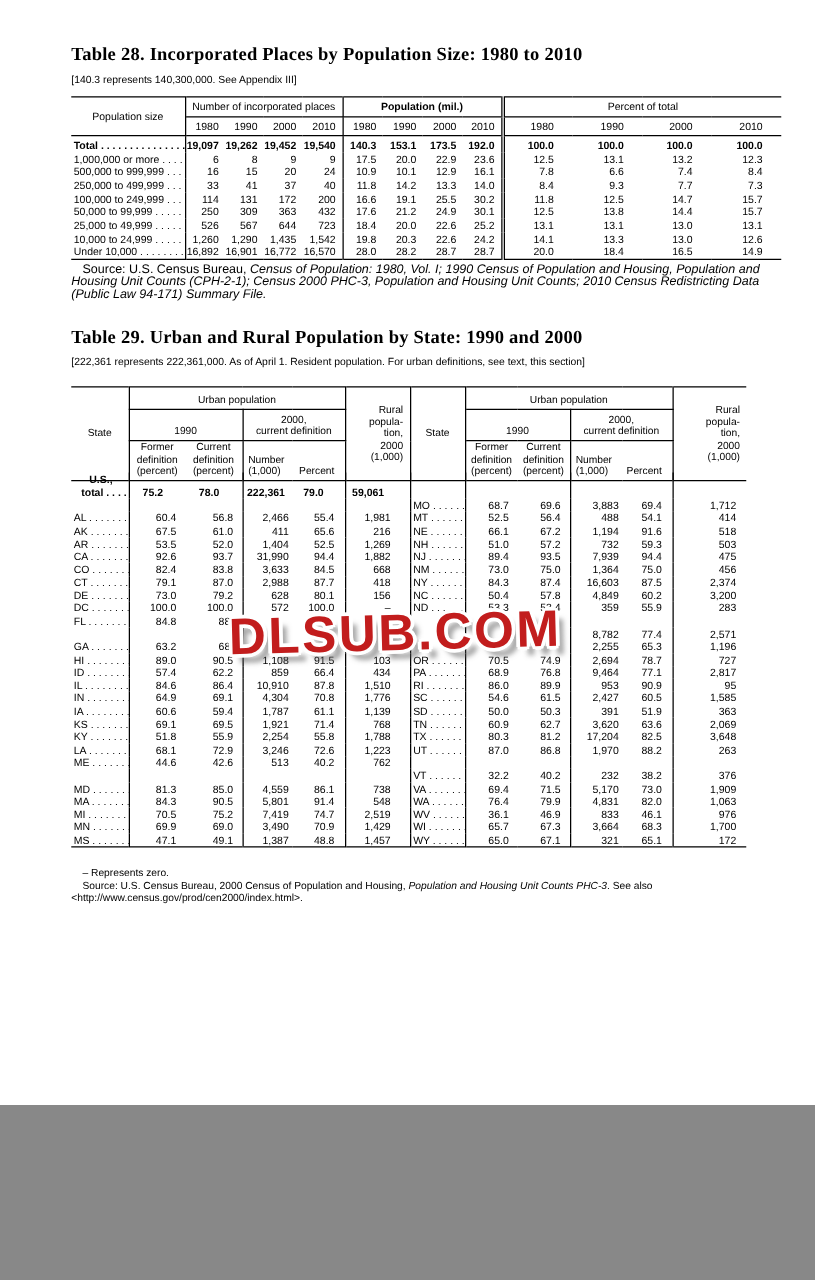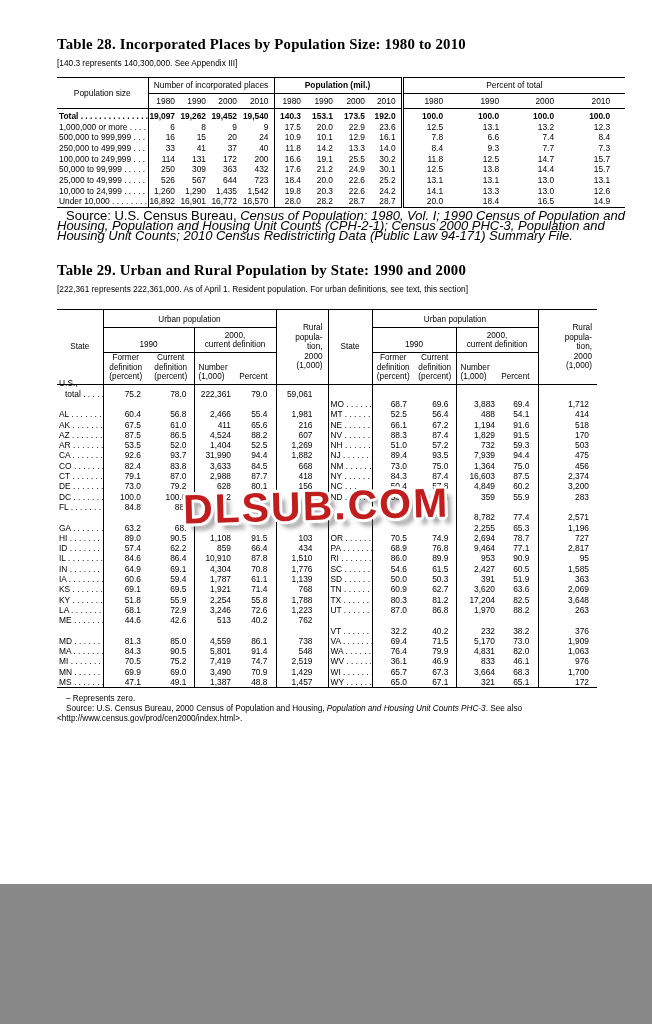--- a/index.html
+++ b/index.html
@@ -3,21 +3,21 @@
 <meta charset="utf-8">
 <style>
   html,body{margin:0;padding:0;background:#888;}
   .page{position:relative;width:652px;height:884px;background:#fff;overflow:hidden;
         font-family:"Liberation Sans",sans-serif;color:#000;}
 
   
   .ttl{position:absolute;left:57px;font-family:"Liberation Serif",serif;font-weight:bold;
        font-size:14.8px;letter-spacing:.2px;white-space:nowrap;}
   .bracket{position:absolute;left:57px;font-size:8.3px;}
-  .srcblk{position:absolute;left:57px;width:568px;font-size:13px;line-height:10.2px;text-indent:9px;}
+  .srcblk{position:absolute;left:57px;width:568px;font-size:10px;line-height:10.2px;text-indent:9px;}
 
   
   table{border-collapse:collapse;table-layout:fixed;}
   .t28{position:absolute;left:57px;top:77px;width:568px;font-size:8.4px;
        border-top:1.5px solid #000;border-bottom:1.5px solid #000;}
   .t28 td{padding:0;line-height:10.7px;height:10.7px;overflow:hidden;white-space:nowrap;}
   .t28 .plabel{text-align:center;vertical-align:middle;border-right:1px solid #000;border-bottom:1px solid #000;}
   .t28 .grp{text-align:center;height:15px;vertical-align:middle;border-bottom:1px solid #000;}
   .t28 .grp.b1{border-right:1px solid #000;}
   .t28 .grp.b2{border-right:3px double #000;font-weight:bold;}
@@ -48,21 +48,21 @@
   .t29b td{padding:0;height:10.3px;line-height:10.3px;overflow:hidden;white-space:nowrap;}
   .t29b .lb{border-right:1px solid #000;}
   .t29b .st{text-align:left;padding-left:2px;}
   .t29b .num{text-align:right;}
   .t29b .f{padding-right:7px;}
   .t29b .c{padding-right:7px;}
   .t29b .n{padding-right:3px;}
   .t29b .p{padding-right:8px;}
   .t29b .rl{padding-right:15px;}
   .t29b .rr{padding-right:8px;}
-  .t29b .usrow td{font-weight:normal;height:21px;vertical-align:bottom;}
+  .t29b .usrow td{font-weight:bold;height:21px;vertical-align:bottom;text-align:center;}
   .t29b .ind{padding-left:6px;}
 
   .notes29{position:absolute;left:57px;top:694px;width:545px;font-size:8.2px;line-height:9.9px;}
   .notes29 .fn{padding-left:9px;}
   .notes29 .src{text-indent:9px;}
 
   
   .pgfoot{position:absolute;left:50px;top:951px;font-size:11.5px;}
   .pgfoot .sec{margin-left:11px;}
   .credit{position:absolute;right:15px;top:973px;font-size:8.2px;}
@@ -402,34 +402,20 @@
           <td class="num p lb">65.6</td>
           <td class="num rl lb">216</td>
           <td class="st lb"><span>NE</span><span class="dots"></span></td>
           <td class="num f">66.1</td>
           <td class="num c lb">67.2</td>
           <td class="num n">1,194</td>
           <td class="num p lb">91.6</td>
           <td class="num rr">518</td>
         </tr>
         <tr>
-          <td class="st lb"><span>AZ</span><span class="dots"></span></td>
-          <td class="num f">87.5</td>
-          <td class="num c lb">86.5</td>
-          <td class="num n">4,524</td>
-          <td class="num p lb">88.2</td>
-          <td class="num rl lb">607</td>
-          <td class="st lb"><span>NV</span><span class="dots"></span></td>
-          <td class="num f">88.3</td>
-          <td class="num c lb">87.4</td>
-          <td class="num n">1,829</td>
-          <td class="num p lb">91.5</td>
-          <td class="num rr">170</td>
-        </tr>
-        <tr>
           <td class="st lb"><span>AR</span><span class="dots"></span></td>
           <td class="num f">53.5</td>
           <td class="num c lb">52.0</td>
           <td class="num n">1,404</td>
           <td class="num p lb">52.5</td>
           <td class="num rl lb">1,269</td>
           <td class="st lb"><span>NH</span><span class="dots"></span></td>
           <td class="num f">51.0</td>
           <td class="num c lb">57.2</td>
           <td class="num n">732</td>

